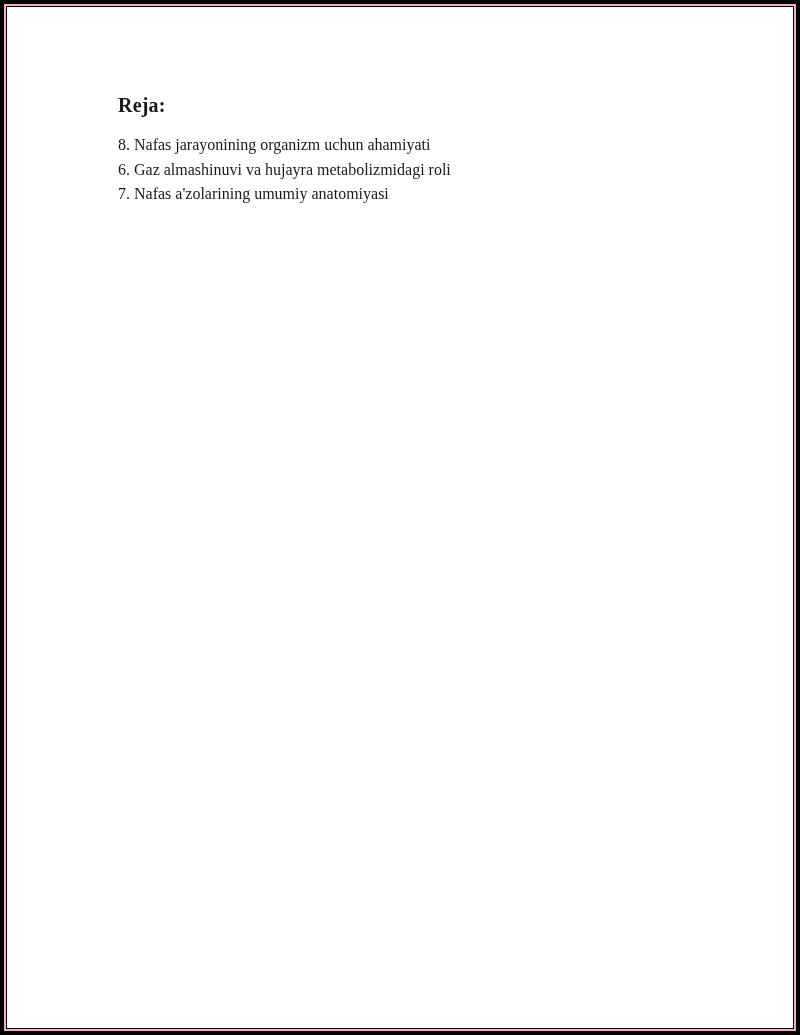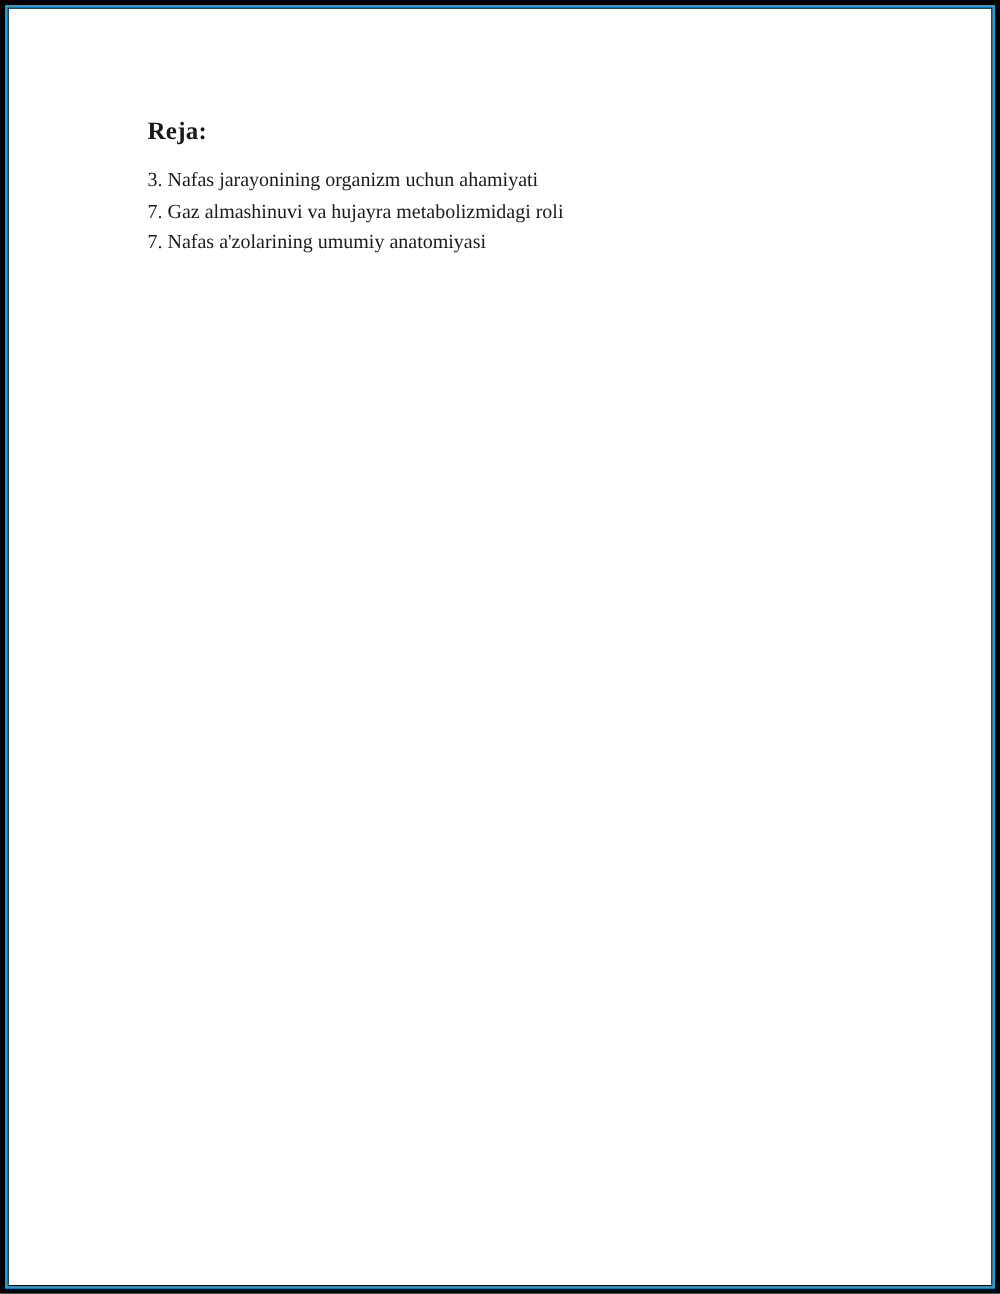--- a/index.html
+++ b/index.html
@@ -7,21 +7,21 @@
   html, body {
     width: 800px;
     height: 1035px;
     background: #ffffff;
     font-family: "Liberation Serif", "DejaVu Serif", serif;
   }
 
   .page {
     width: 800px;
     height: 1035px;
-    background: #0ea5e9;
+    background: #f9a8d4;
     border: 4px solid #000000;
     padding: 2px;
   }
 
   .page-inner {
     width: 100%;
     height: 100%;
     border: 1.5px solid #000000;
     background: #ffffff;
     position: relative;
@@ -53,19 +53,19 @@
   }
 </style>
 </head>
 <body>
 
 <div class="page">
   <div class="page-inner">
     <div class="content">
       <div class="heading">Reja:</div>
       <div class="plan-list">
-        <div class="plan-item">3. Nafas jarayonining organizm uchun ahamiyati</div>
-        <div class="plan-item">7. Gaz almashinuvi va hujayra metabolizmidagi roli</div>
+        <div class="plan-item">8. Nafas jarayonining organizm uchun ahamiyati</div>
+        <div class="plan-item">6. Gaz almashinuvi va hujayra metabolizmidagi roli</div>
         <div class="plan-item">7. Nafas a'zolarining umumiy anatomiyasi</div>
       </div>
     </div>
   </div>
 </div>
 
 </body></html>

